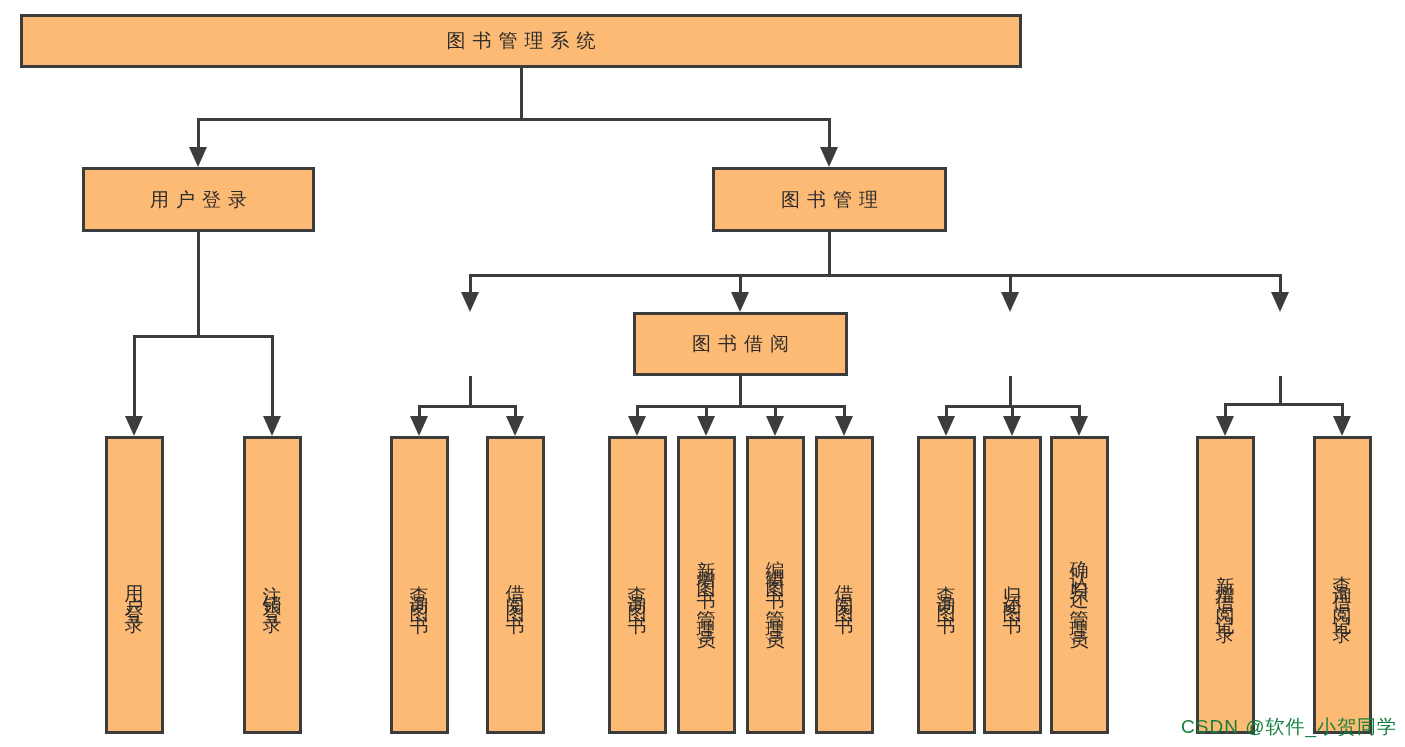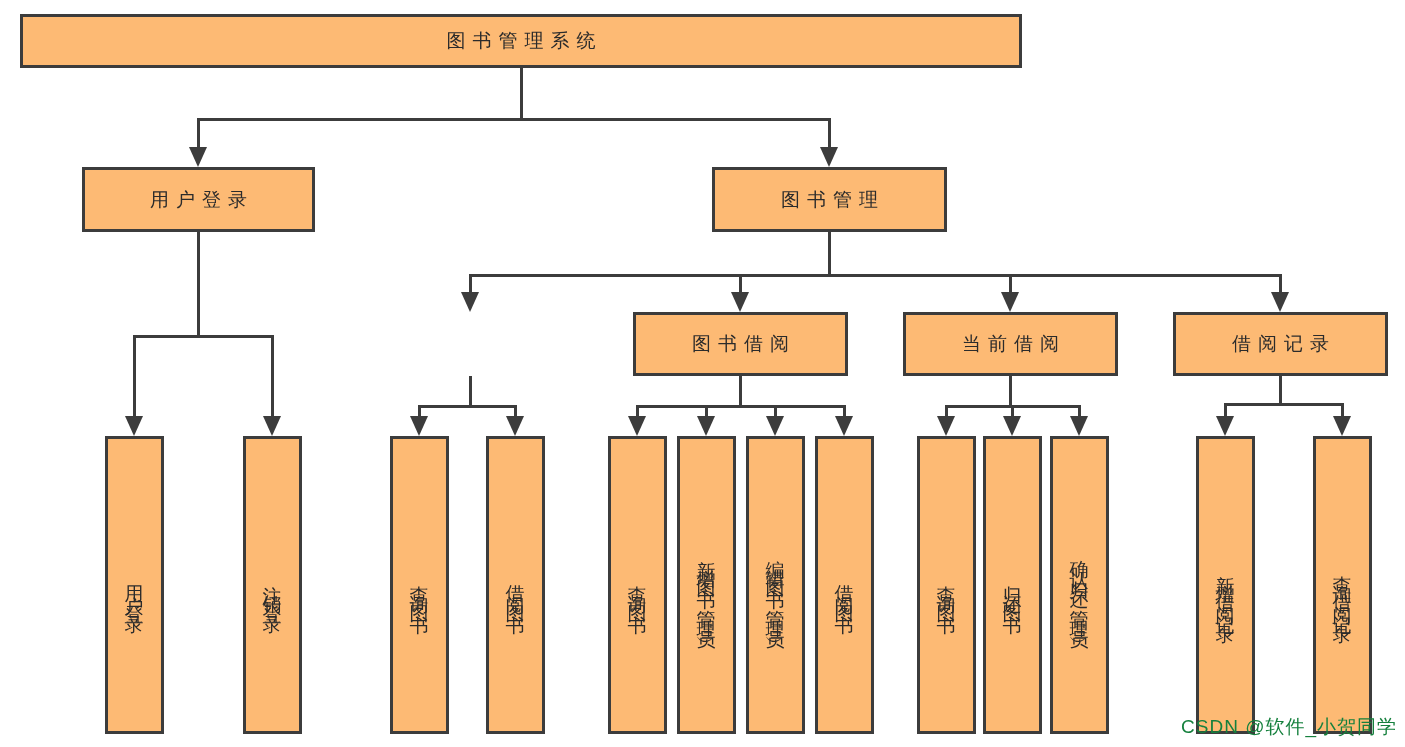--- a/index.html
+++ b/index.html
@@ -64,27 +64,21 @@
 
   <div class="box hlabel" style="left:712px; top:167px; width:235px; height:65px;">
     <span class="t">图书管理</span>
   </div>
 
 
   <div class="box hlabel" style="left:633px; top:312px; width:215px; height:64px;">
     <span class="t">图书借阅</span>
   </div>
 
-  <div class="box hlabel" style="left:903px; top:312px; width:215px; height:64px;">
-    <span class="t">当前借阅</span>
-  </div>
 
-  <div class="box hlabel" style="left:1173px; top:312px; width:215px; height:64px;">
-    <span class="t">借阅记录</span>
-  </div>
 
   <div class="box" style="left:105px; top:436px; width:59px; height:298px;">
     <span class="vtext">用户登录</span>
   </div>
 
   <div class="box" style="left:243px; top:436px; width:59px; height:298px;">
     <span class="vtext">注销登录</span>
   </div>
 
   <div class="box" style="left:390px; top:436px; width:59px; height:298px;">

